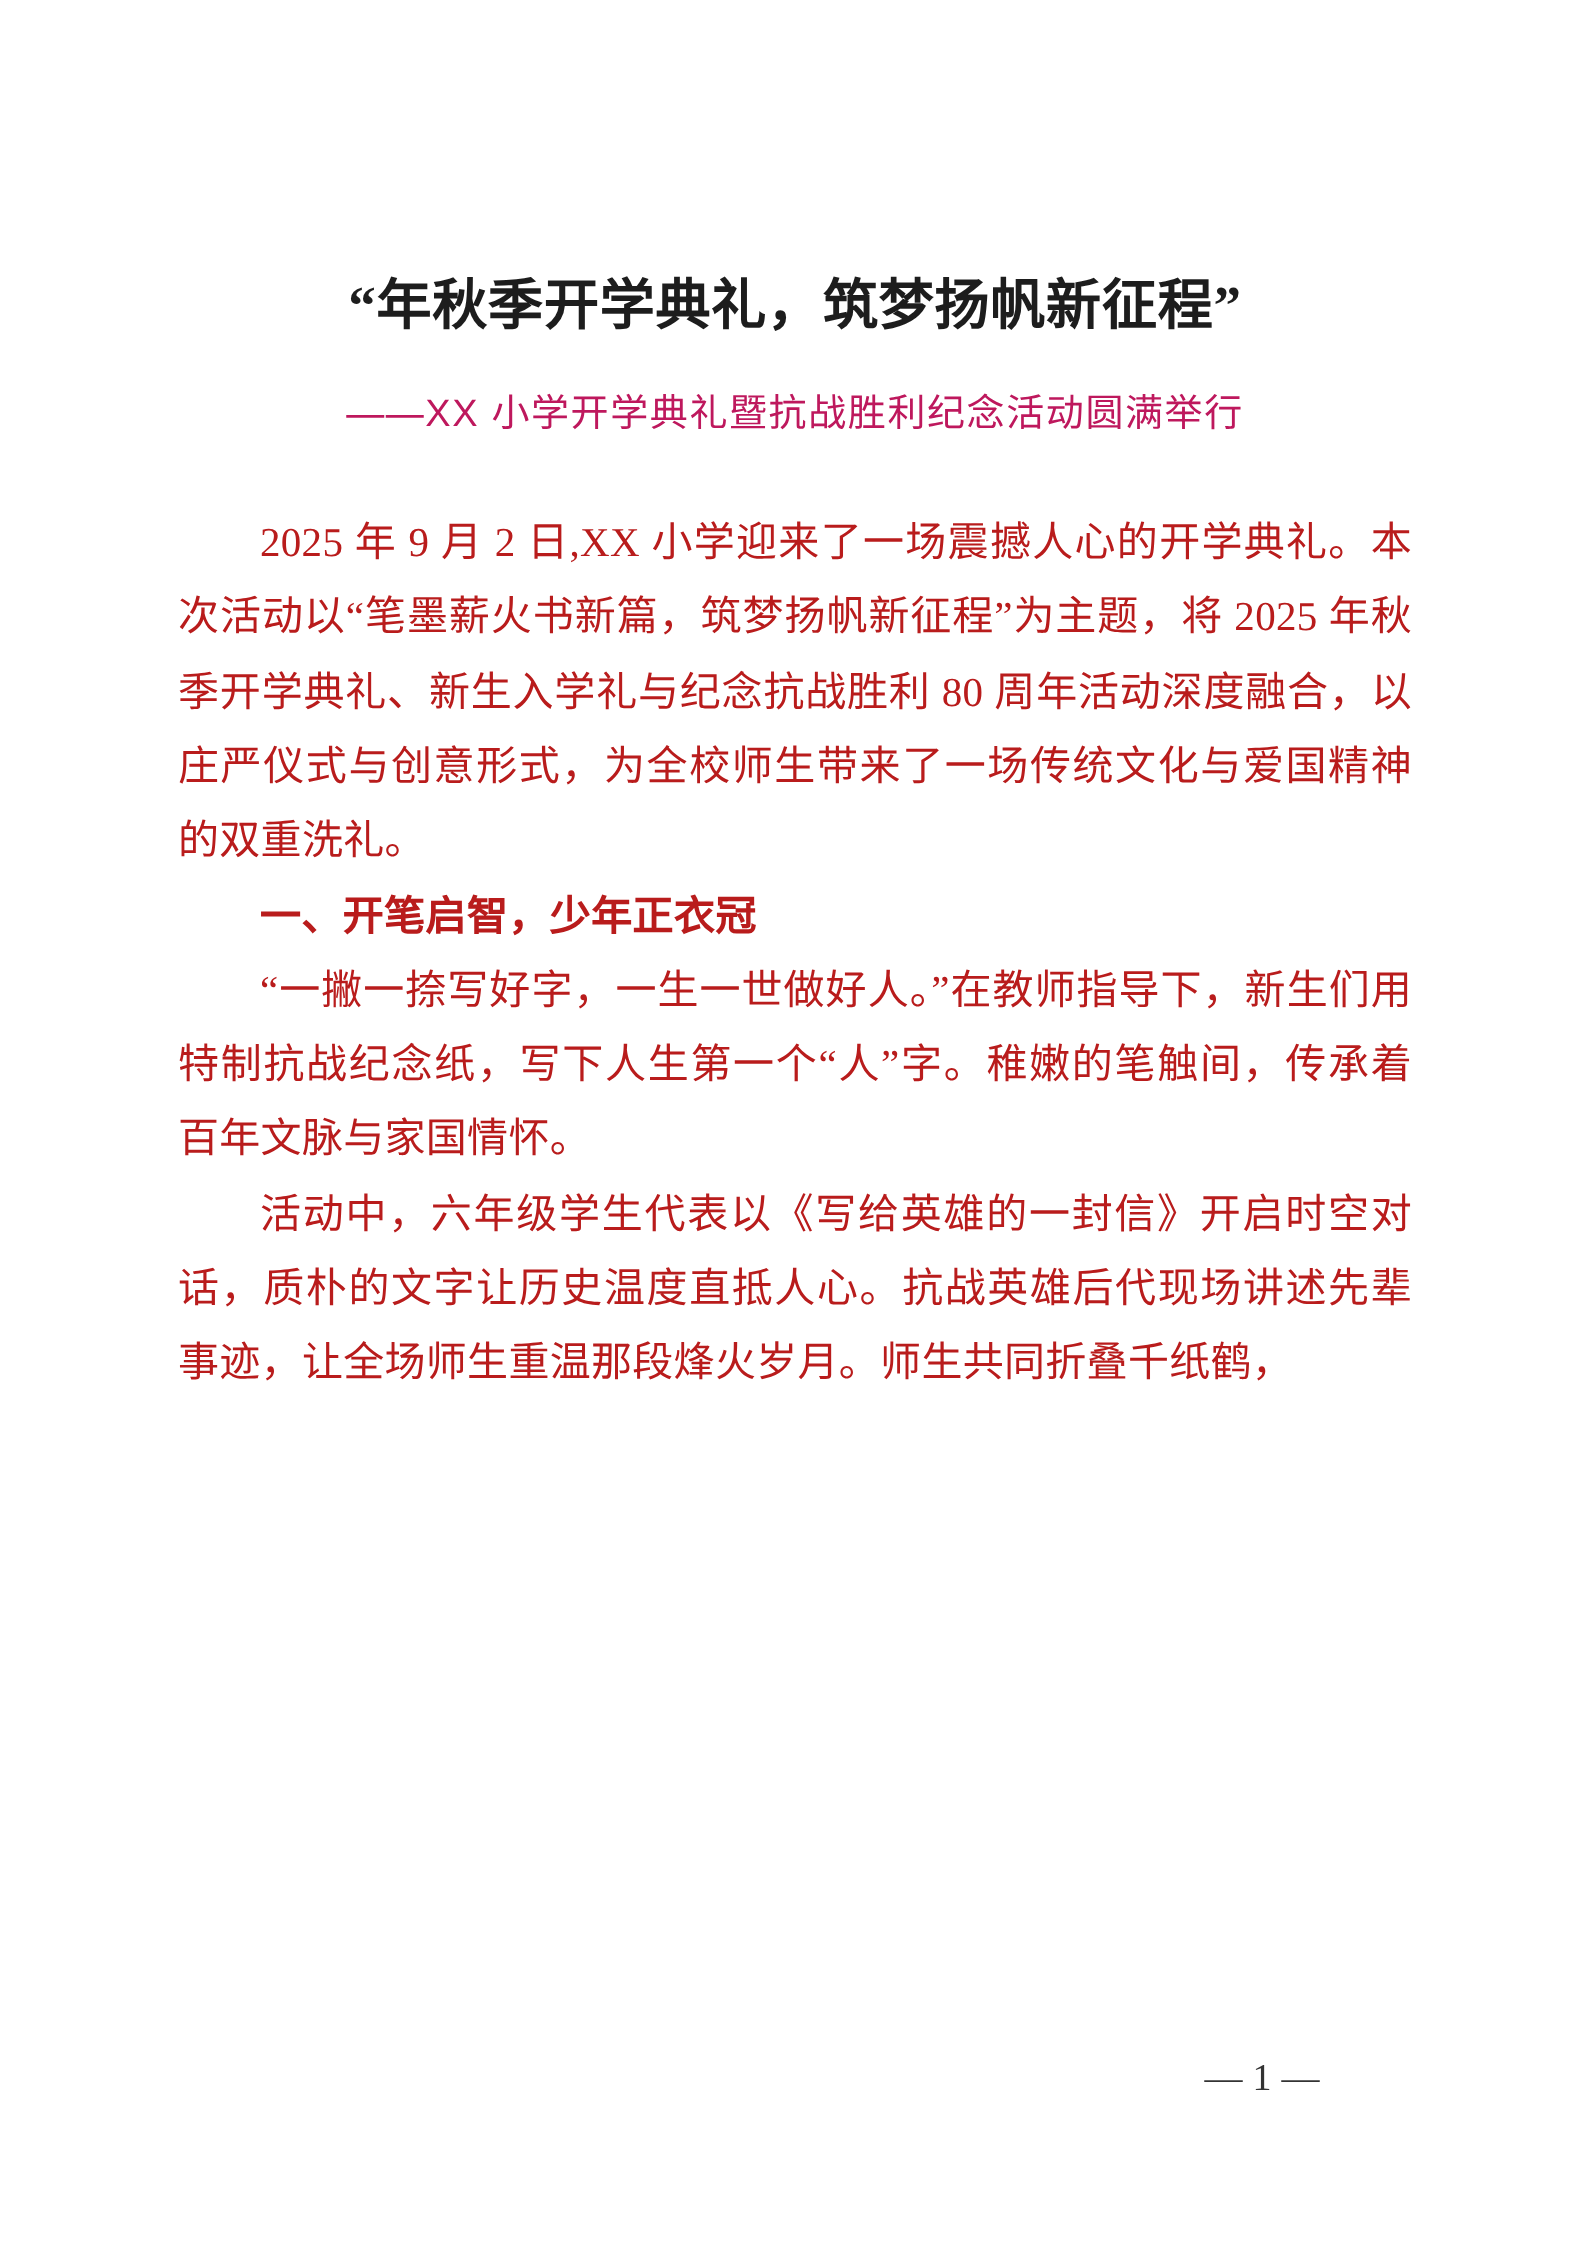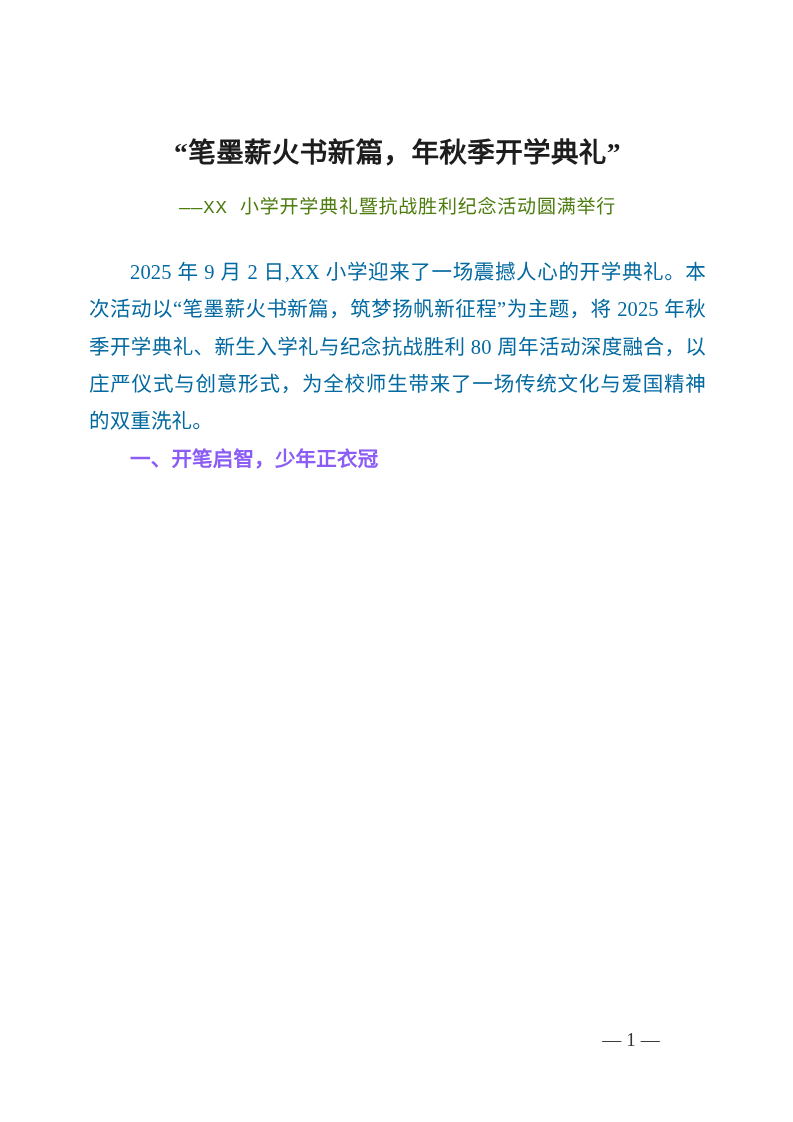--- a/index.html
+++ b/index.html
@@ -47,57 +47,57 @@
     letter-spacing: 0.4px;
     color: #1d1d1d;
     padding-top: 133px;
     white-space: nowrap;
   }
 
   .doc-subtitle {
     margin: 0;
     padding: 0;
     text-align: center;
-    font-family: Liberation Mono, monospace;
+    font-family: Liberation Sans, sans-serif;
     font-weight: normal;
     font-size: 19px;
     line-height: 34px;
     letter-spacing: 0.8px;
-    color: #4d7c0f;
+    color: #be185d;
     padding-top: 18px;
     white-space: nowrap;
   }
 
   
   .body-block {
     padding-top: 29px;
   }
 
   p.para {
     margin: 0;
     padding: 0;
     font-family: "Liberation Serif", "DejaVu Serif", serif;
     font-size: 20.5px;
     line-height: 37.3px;
-    color: #0369a1;
+    color: #b91c1c;
     text-align: justify;
     text-justify: inter-ideograph;
     text-indent: 2em;
     letter-spacing: 0.15px;
     word-break: break-all;
   }
 
   h2.section-heading {
     margin: 0;
     padding: 0;
     font-family: "Liberation Sans", "DejaVu Sans", sans-serif;
     font-weight: bold;
     font-size: 20.5px;
     line-height: 37.3px;
-    color: #8b5cf6;
+    color: #b91c1c;
     text-indent: 2em;
     letter-spacing: 0.2px;
   }
 
   
   .page-footer {
     position: absolute;
     left: 0;
     top: 1029px;
     width: 793px;
@@ -115,33 +115,35 @@
     transform: translateX(236px);
   }
 </style>
 </head>
 <body>
 
 <div class="page">
 
   <div class="content">
 
-    <h1 class="doc-title">“笔墨薪火书新篇，年秋季开学典礼”</h1>
+    <h1 class="doc-title">“年秋季开学典礼，筑梦扬帆新征程”</h1>
 
     <div class="doc-subtitle">——XX 小学开学典礼暨抗战胜利纪念活动圆满举行</div>
 
     <div class="body-block">
 
       <p class="para">2025 年 9 月 2 日,XX 小学迎来了一场震撼人心的开学典礼。本次活动以“笔墨薪火书新篇，筑梦扬帆新征程”为主题，将 2025 年秋季开学典礼、新生入学礼与纪念抗战胜利 80 周年活动深度融合，以庄严仪式与创意形式，为全校师生带来了一场传统文化与爱国精神的双重洗礼。</p>
 
       <h2 class="section-heading">一、开笔启智，少年正衣冠</h2>
 
 
+      <p class="para">“一撇一捺写好字，一生一世做好人。”在教师指导下，新生们用特制抗战纪念纸，写下人生第一个“人”字。稚嫩的笔触间，传承着百年文脉与家国情怀。</p>
 
 
+      <p class="para">活动中，六年级学生代表以《写给英雄的一封信》开启时空对话，质朴的文字让历史温度直抵人心。抗战英雄后代现场讲述先辈事迹，让全场师生重温那段烽火岁月。师生共同折叠千纸鹤，</p>
 
     </div>
   </div>
 
   <div class="page-footer">
     <span class="footer-inner">
       <span>—</span><span class="pg-num">1</span><span>—</span>
     </span>
   </div>
 

